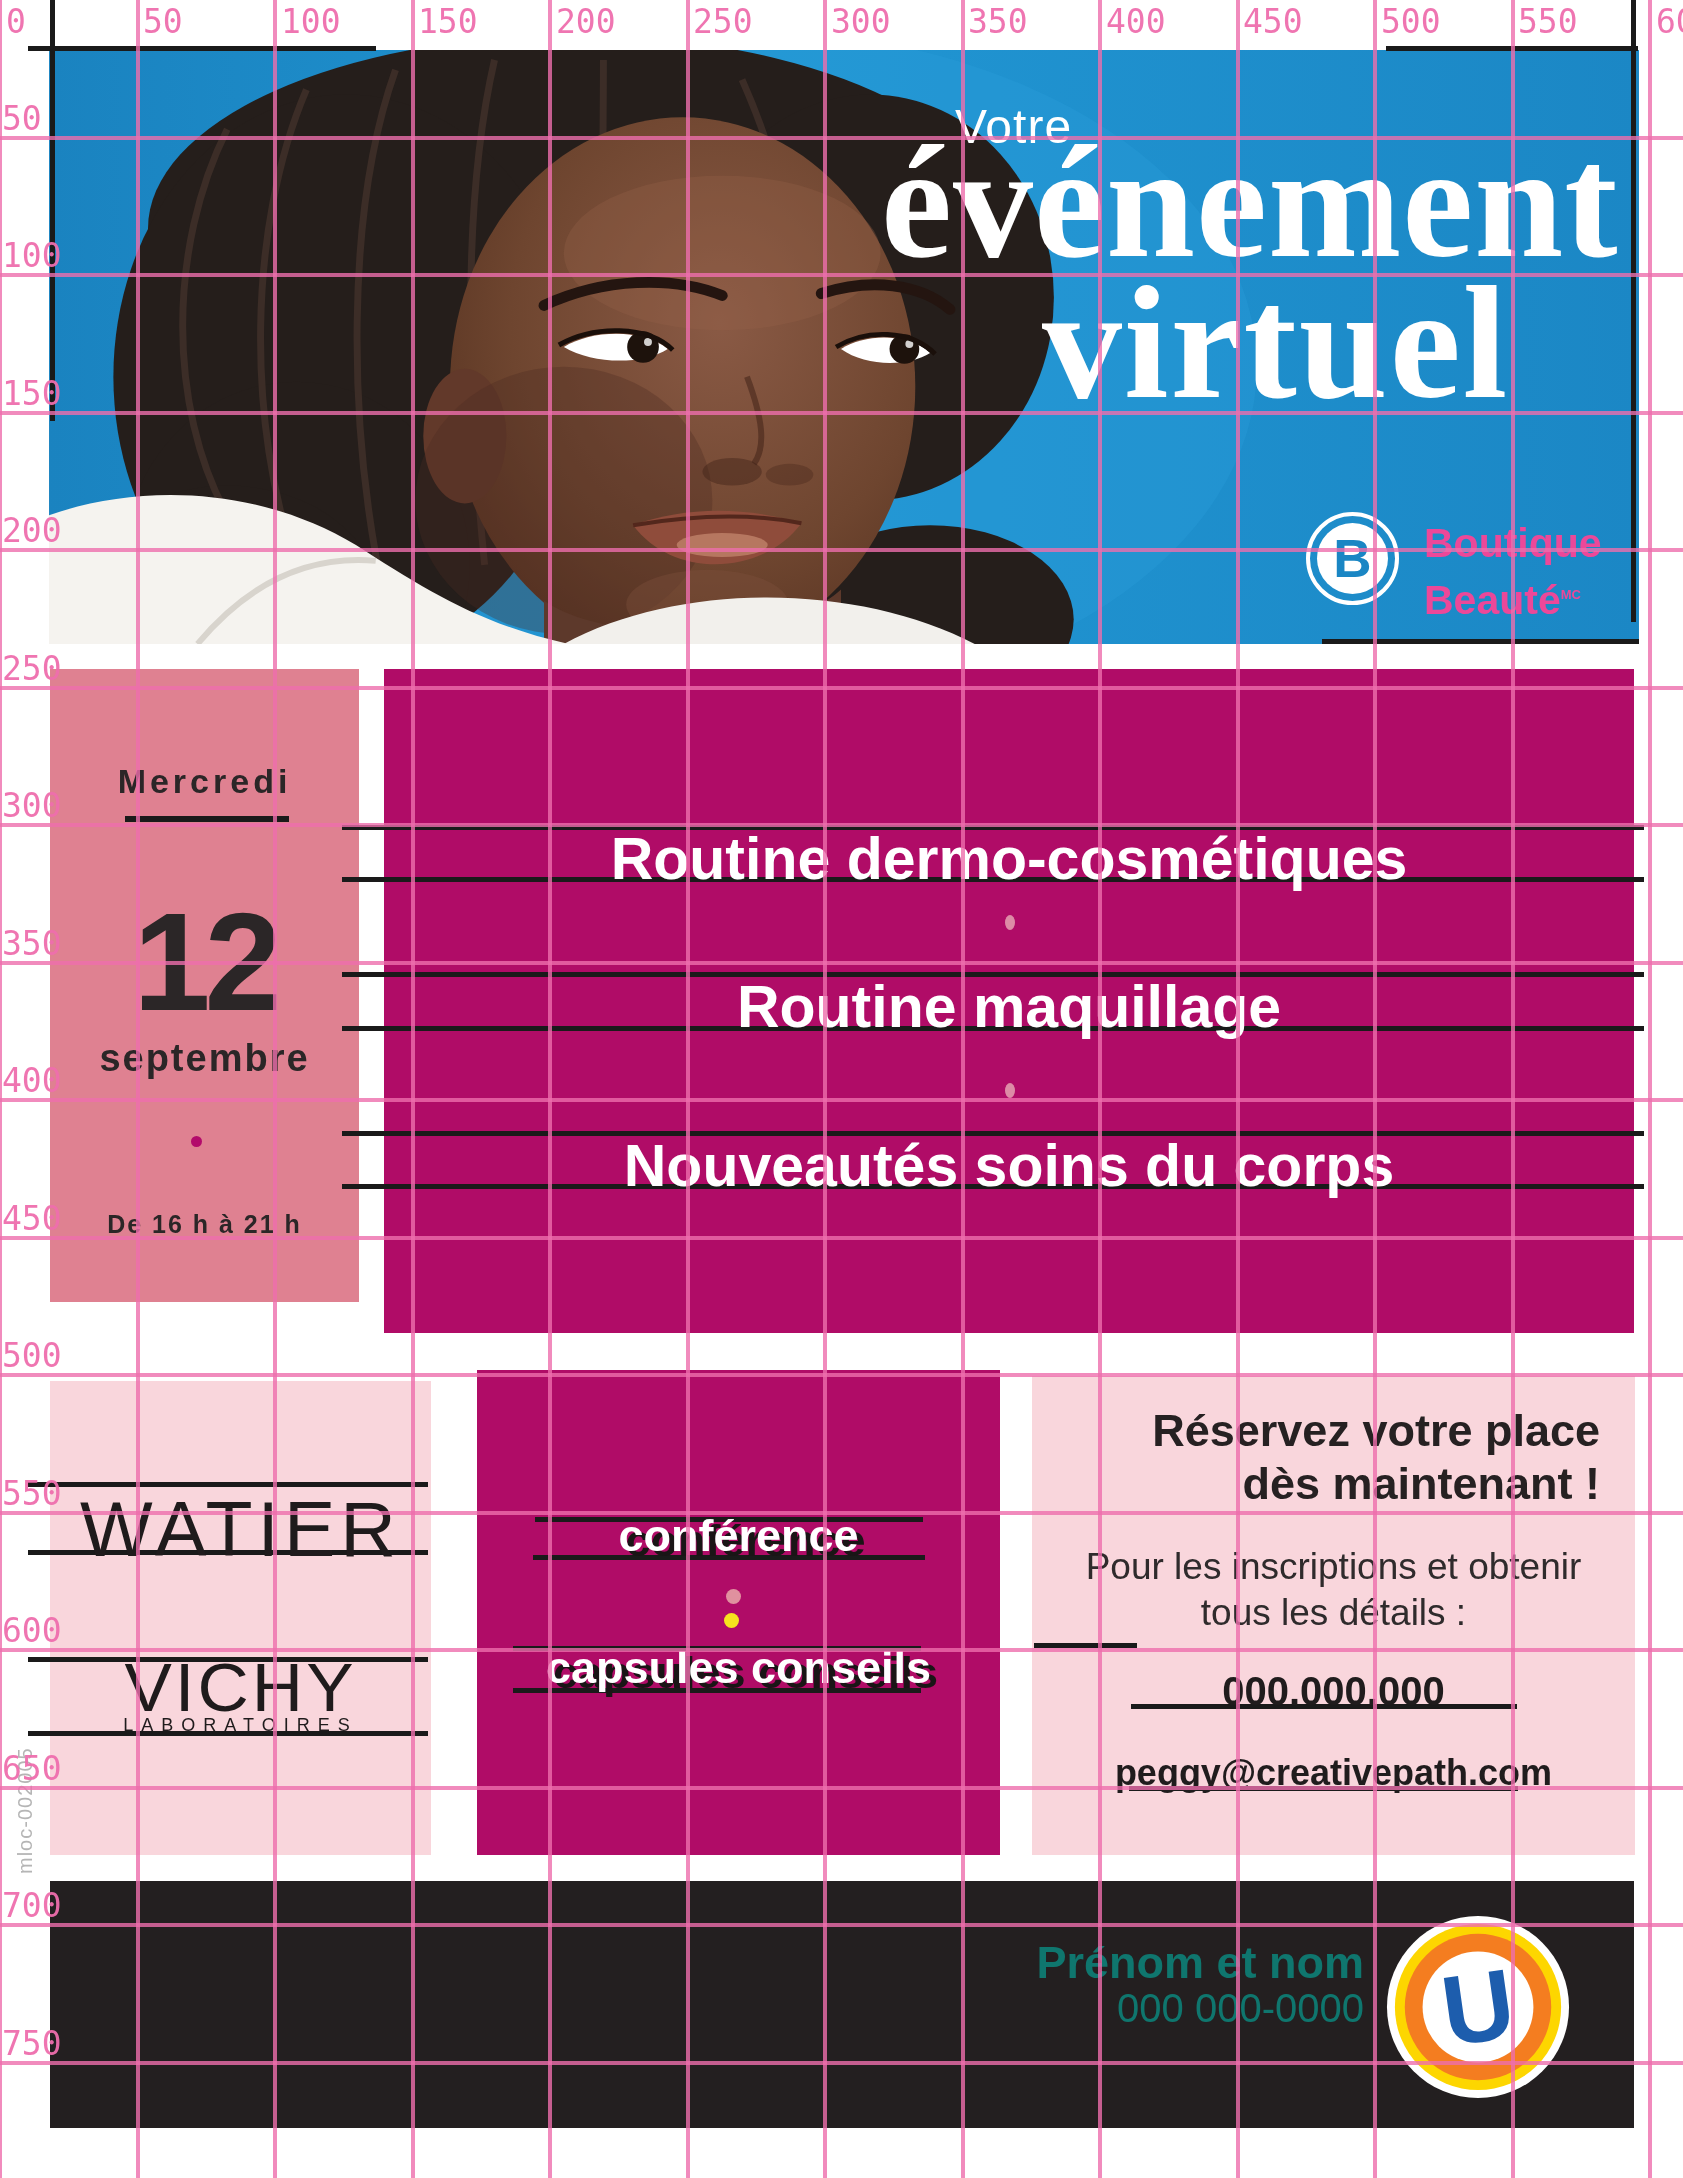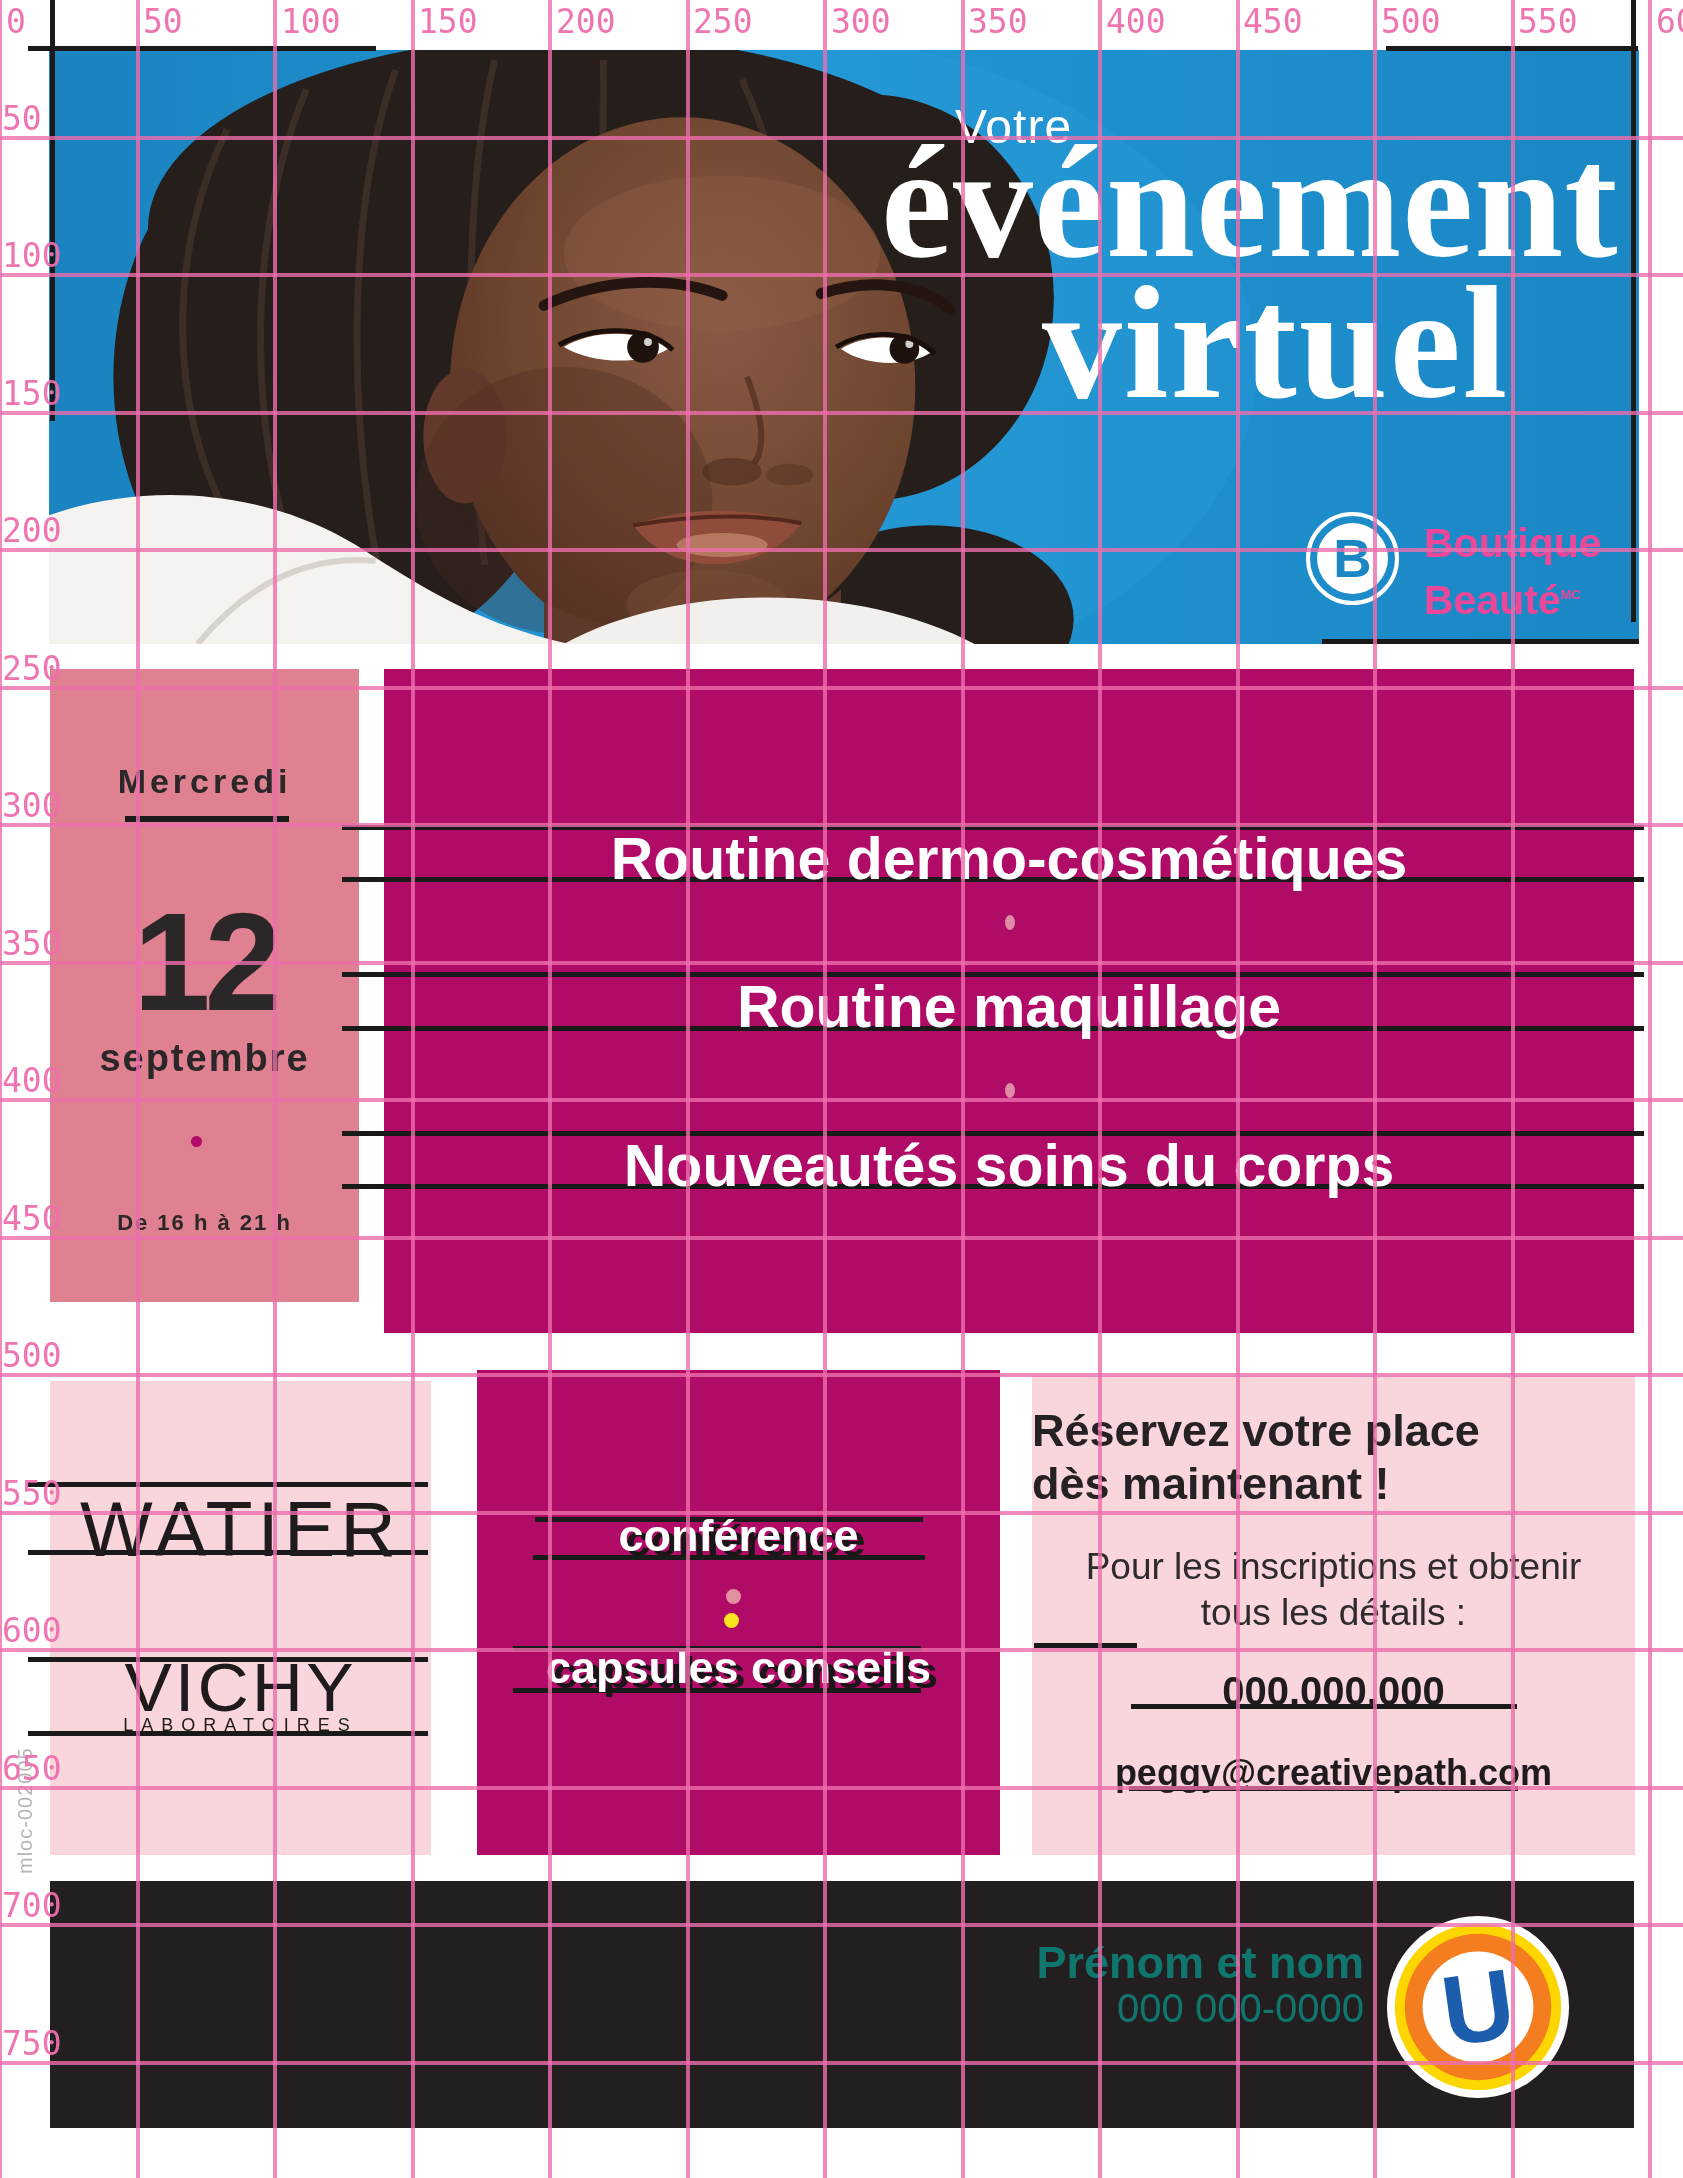--- a/index.html
+++ b/index.html
@@ -30,41 +30,41 @@
          display:flex;align-items:center;justify-content:center;}
   #blogo .disc span{color:#1a86c4;font-size:53px;font-weight:700;}
   #bname{left:1424px;top:517px;color:#ec4899;font-size:41px;font-weight:700;line-height:52px;z-index:6;}
   #bname sup{font-size:13px;font-weight:700;}
 
   
   #box-date div{text-align:center;color:#2b2627;}
   .d-weekday{position:absolute;left:0;width:100%;top:93px;font-size:34px;font-weight:700;letter-spacing:4px;}
   .d-day{position:absolute;left:0;width:100%;top:223px;font-size:139px;font-weight:700;letter-spacing:-6px;line-height:1;}
   .d-month{position:absolute;left:0;width:100%;top:368px;font-size:38px;font-weight:700;letter-spacing:2px;}
-  .d-time{position:absolute;left:0;width:100%;top:541px;font-size:22px;font-weight:700;letter-spacing:2px;}
+  .d-time{position:absolute;left:0;width:100%;top:541px;font-size:25px;font-weight:700;letter-spacing:2px;}
 
   
   .prog{left:384px;width:1250px;text-align:center;color:#fff;font-size:59px;font-weight:700;z-index:6;line-height:1;}
   #prog0{top:830px;} #prog1{top:978px;} #prog2{top:1137px;}
 
   
   .sess{left:477px;width:523px;text-align:center;color:#fff;font-size:45px;font-weight:700;z-index:6;
         text-shadow:7px 5px 0 #1a1516;line-height:1;}
   #sess0{top:1513px;} #sess1{top:1645px;}
 
   
   #watier{left:50px;width:381px;top:1485px;text-align:center;color:#1f1b1c;font-size:77px;
           letter-spacing:5px;z-index:6;font-family:"Liberation Sans",sans-serif;}
   #vichy{left:50px;width:381px;top:1647px;text-align:center;color:#1f1b1c;font-size:71px;
          letter-spacing:3px;z-index:6;transform:scaleY(0.96);}
   #vichy-sub{left:50px;width:381px;top:1715px;text-align:center;color:#1f1b1c;font-size:18px;
          letter-spacing:8px;z-index:6;}
 
   
-  #res-head{left:1032px;width:603px;top:1404px;text-align:left;color:#262122;font-size:45px;
+  #res-head{left:997px;width:603px;top:1404px;text-align:right;color:#262122;font-size:45px;
             font-weight:700;line-height:53px;z-index:6;}
   #res-body{left:1032px;width:603px;top:1544px;text-align:center;color:#2f2b2c;font-size:37px;
             line-height:46px;z-index:6;}
   #res-phone{left:1032px;width:603px;top:1669px;text-align:center;color:#201c1d;font-size:40px;font-weight:700;z-index:6;}
   #res-email{left:1032px;width:603px;top:1752px;text-align:center;color:#201c1d;font-size:36px;font-weight:700;z-index:6;}
 
   
   #f-text{right:319px;top:1938px;text-align:right;color:#0f766e;z-index:6;}
   #f-name{font-size:45px;font-weight:700;line-height:50px;}
   #f-addr{font-size:40px;font-weight:400;line-height:43px;}

